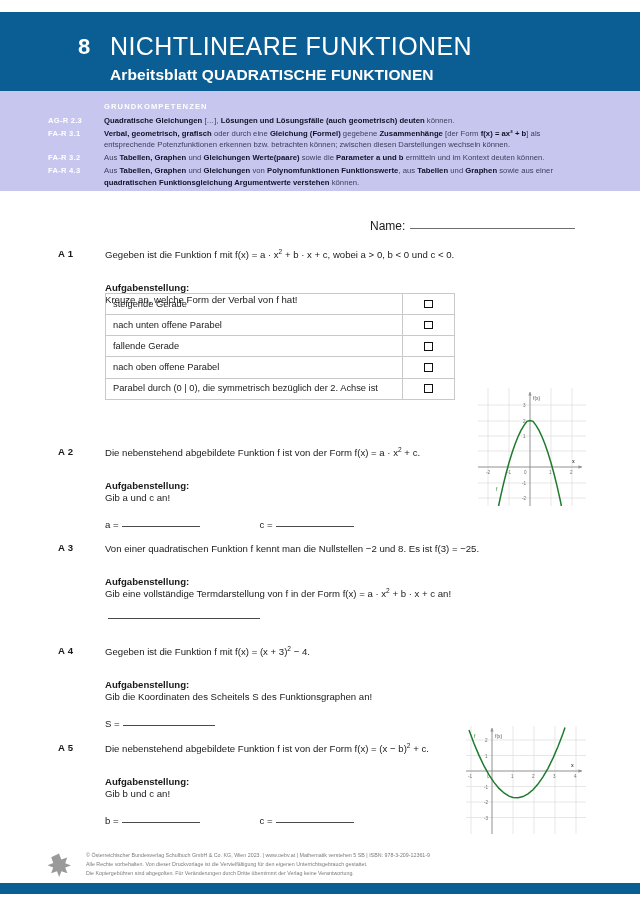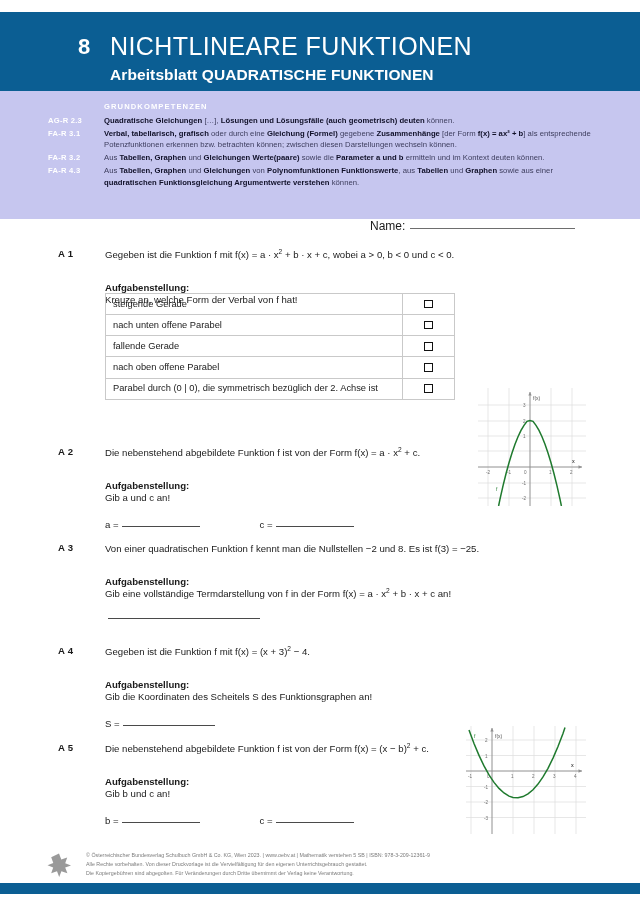--- a/index.html
+++ b/index.html
@@ -28,21 +28,21 @@
     white-space: nowrap;
   }
   .hdr-sub {
     position: absolute; left: 110px; top: 54px;
     font-size: 15.5px; font-weight: bold; letter-spacing: .1px;
     white-space: nowrap;
   }
 
   
   .comp {
-    position: absolute; left: 0; top: 91px; width: 640px; height: 128px;
+    position: absolute; left: 0; top: 91px; width: 640px; height: 100px;
     background: #c6c6ef;
   }
   .comp-title {
     position: absolute; left: 104px; top: 11px;
     font-size: 7.6px; font-weight: bold; letter-spacing: 1.1px;
     color: #ffffff;
   }
   .comp-list { position: absolute; left: 48px; top: 24px; width: 545px; }
   .comp-row { display: flex; margin-bottom: 1.0px; }
   .comp-code {
@@ -137,21 +137,21 @@
 
   <div class="comp">
     <div class="comp-title">GRUNDKOMPETENZEN</div>
     <div class="comp-list" id="comp-list">
         <div class="comp-row">
           <div class="comp-code">AG-R 2.3</div>
           <div class="comp-text"><b>Quadratische Gleichungen</b> […], <b>Lösungen und Lösungsfälle (auch geometrisch) deuten</b> können.</div>
         </div>
         <div class="comp-row">
           <div class="comp-code">FA-R 3.1</div>
-          <div class="comp-text"><b>Verbal, tabellarisch, grafisch</b> oder durch eine <b>Gleichung (Formel)</b> gegebene <b>Zusammenhänge</b> [der Form <b>f(x) = ax² + b</b>] als entsprechende Potenzfunktionen erkennen bzw. betrachten können; zwischen diesen Darstellungen wechseln können.</div>
+          <div class="comp-text"><b>Verbal, geometrisch, grafisch</b> oder durch eine <b>Gleichung (Formel)</b> gegebene <b>Zusammenhänge</b> [der Form <b>f(x) = ax² + b</b>] als entsprechende Potenzfunktionen erkennen bzw. betrachten können; zwischen diesen Darstellungen wechseln können.</div>
         </div>
         <div class="comp-row">
           <div class="comp-code">FA-R 3.2</div>
           <div class="comp-text">Aus <b>Tabellen, Graphen</b> und <b>Gleichungen Werte(paare)</b> sowie die <b>Parameter a und b</b> ermitteln und im Kontext deuten können.</div>
         </div>
         <div class="comp-row">
           <div class="comp-code">FA-R 4.3</div>
           <div class="comp-text">Aus <b>Tabellen, Graphen</b> und <b>Gleichungen</b> von <b>Polynomfunktionen Funktionswerte</b>, aus <b>Tabellen</b> und <b>Graphen</b> sowie aus einer <b>quadratischen Funktionsgleichung Argumentwerte verstehen</b> können.</div>
         </div>
       </div>

